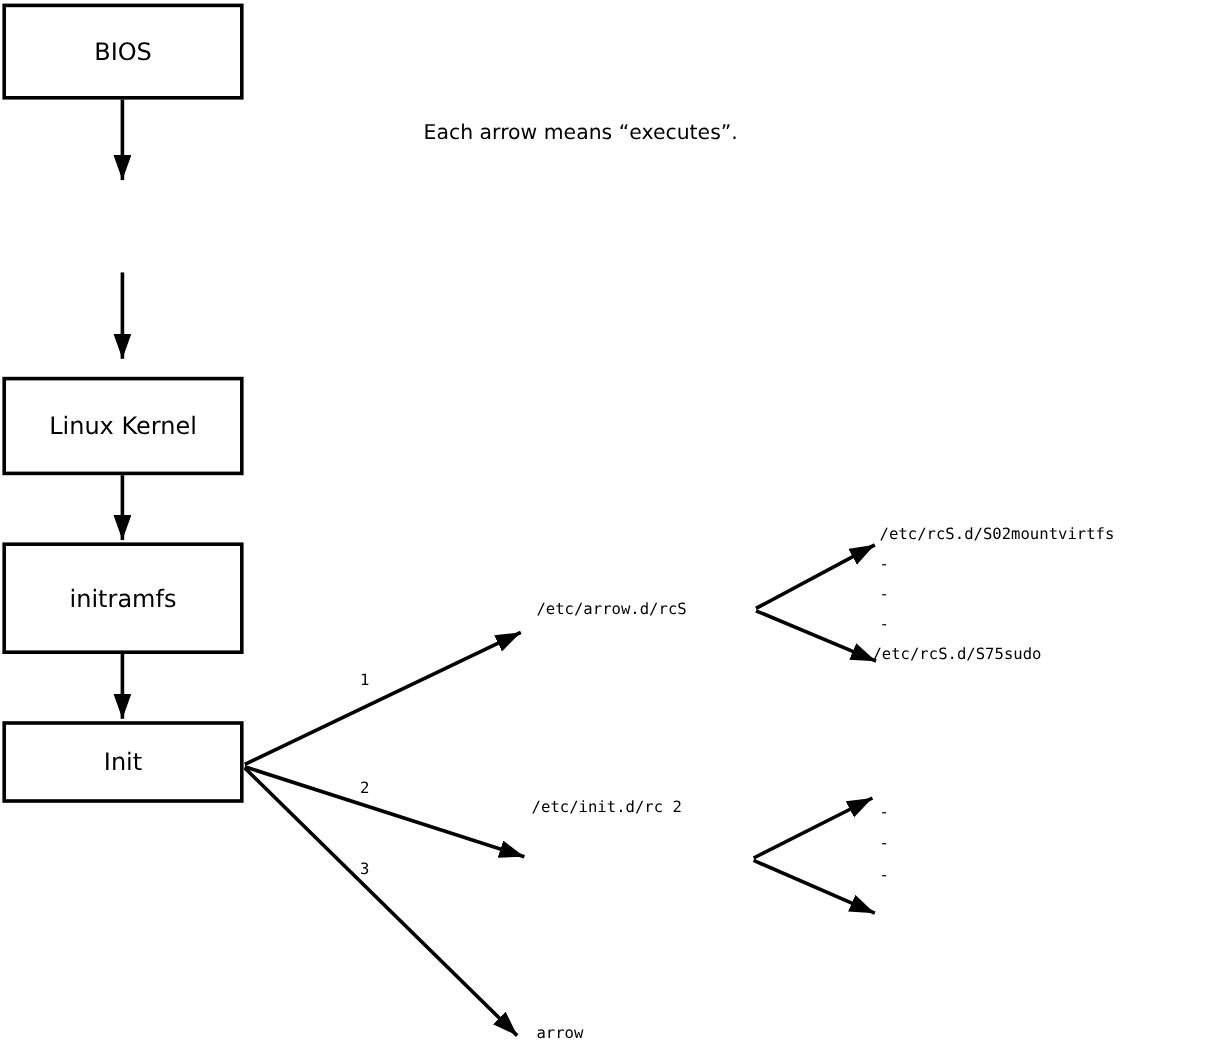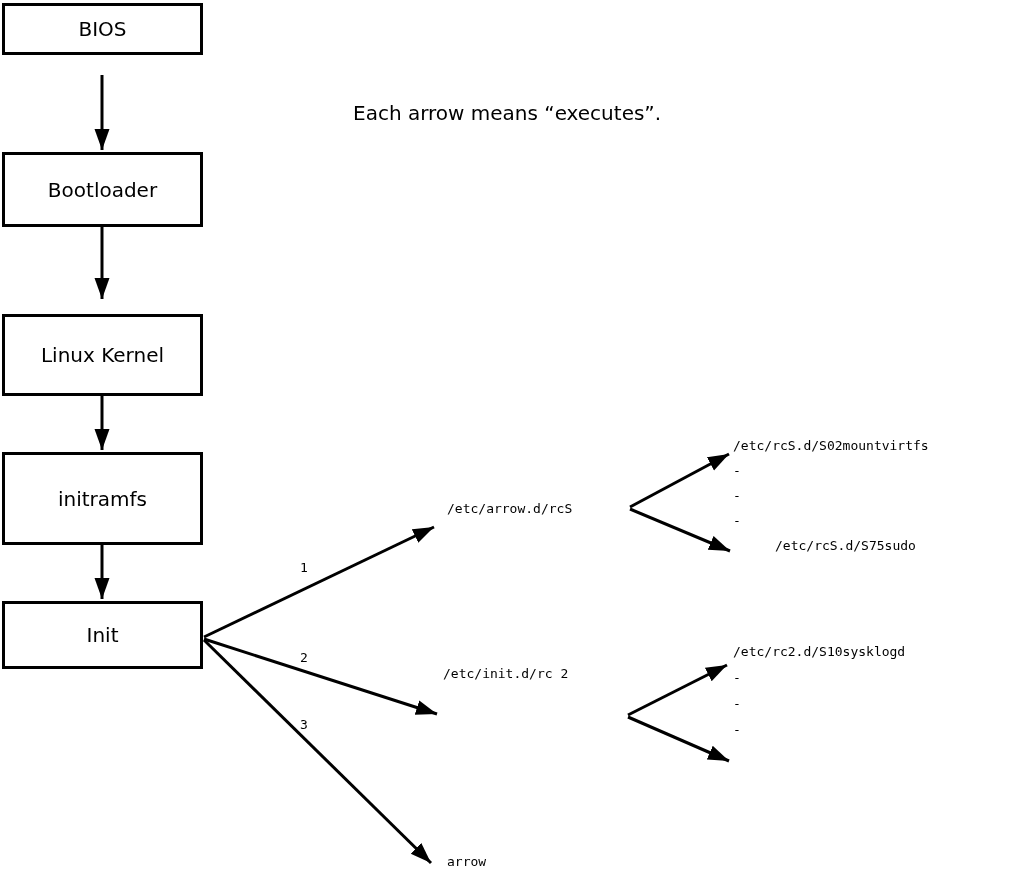--- a/index.html
+++ b/index.html
@@ -39,21 +39,21 @@
   }
   .box-label {
     font-size: 20px;
     font-family: "DejaVu Sans", sans-serif;
     white-space: nowrap;
   }
   .caption {
     position: absolute;
     left: 353px;
     top: 101px;
-    font-size: 20px;
+    font-size: 17px;
     white-space: nowrap;
   }
   .mono {
     position: absolute;
     font-family: "DejaVu Sans Mono", monospace;
     font-size: 13px;
     line-height: 23px;
     white-space: pre;
   }
 </style>
@@ -78,25 +78,22 @@
     <line class="wire" x1="204" y1="639" x2="437" y2="714" marker-end="url(#ah)"></line>
     <line class="wire" x1="204" y1="640" x2="431" y2="863" marker-end="url(#ah)"></line>
 
     <line class="wire" x1="630" y1="507" x2="729" y2="454" marker-end="url(#ah)"></line>
     <line class="wire" x1="630" y1="509" x2="730" y2="551" marker-end="url(#ah)"></line>
 
     <line class="wire" x1="628" y1="715" x2="727" y2="665" marker-end="url(#ah)"></line>
     <line class="wire" x1="628" y1="717" x2="729" y2="761" marker-end="url(#ah)"></line>
   </svg>
 
-  <div class="flow-box" style="top:3px;height:52px">
+  <div class="flow-box" style="top:3px;height:80px">
     <span class="box-label">BIOS</span>
-  </div>
-  <div class="flow-box" style="top:152px;height:75px">
-    <span class="box-label">Bootloader</span>
   </div>
   <div class="flow-box" style="top:314px;height:82px">
     <span class="box-label">Linux Kernel</span>
   </div>
   <div class="flow-box" style="top:452px;height:93px">
     <span class="box-label">initramfs</span>
   </div>
   <div class="flow-box" style="top:601px;height:68px">
     <span class="box-label">Init</span>
   </div>
@@ -108,20 +105,19 @@
   <div class="mono" style="left:300px;top:713px">3</div>
 
   <div class="mono" style="left:447px;top:497px">/etc/arrow.d/rcS</div>
   <div class="mono" style="left:443px;top:662px">/etc/init.d/rc 2</div>
   <div class="mono" style="left:447px;top:850px">arrow</div>
 
   <div class="mono" style="left:733px;top:434px">/etc/rcS.d/S02mountvirtfs</div>
   <div class="mono" style="left:733px;top:459px">-</div>
   <div class="mono" style="left:733px;top:484px">-</div>
   <div class="mono" style="left:733px;top:509px">-</div>
-  <div class="mono" style="left:775px;top:534px">/etc/rcS.d/S75sudo</div>
+  <div class="mono" style="left:727px;top:534px">/etc/rcS.d/S75sudo</div>
 
-  <div class="mono" style="left:733px;top:640px">/etc/rc2.d/S10sysklogd</div>
   <div class="mono" style="left:733px;top:666px">-</div>
   <div class="mono" style="left:733px;top:692px">-</div>
   <div class="mono" style="left:733px;top:718px">-</div>
 
 </div>
 
 </body></html>

